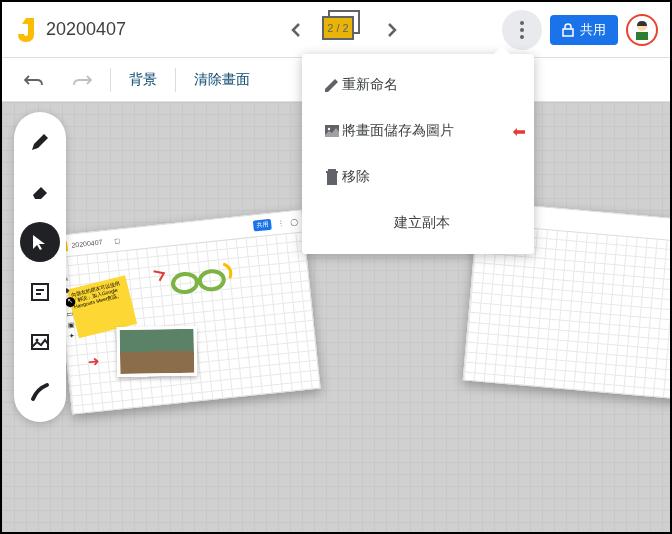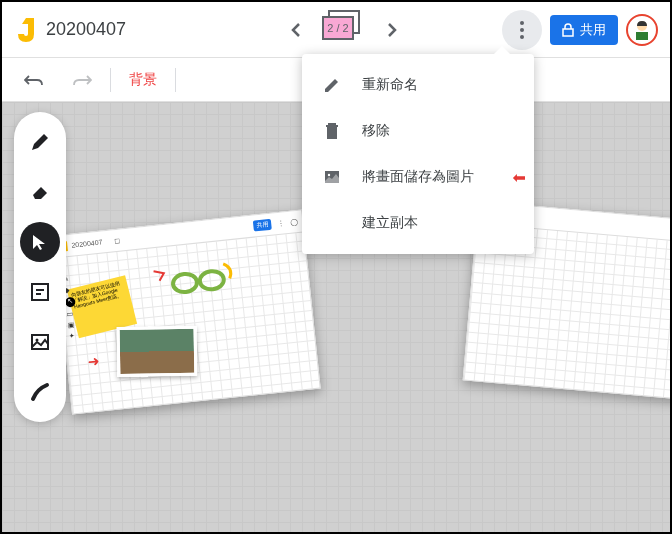--- a/index.html
+++ b/index.html
@@ -5,50 +5,50 @@
   * { box-sizing: border-box; margin: 0; padding: 0; }
   body { font-family: Arial, "Microsoft JhengHei", sans-serif; background: #fff; width: 672px; height: 534px; overflow: hidden; position: relative; border: 2px solid #000; }
   .header { display: flex; align-items: center; padding: 8px 12px; gap: 8px; height: 56px; border-bottom: 1px solid #e0e0e0; }
   .logo { width: 24px; height: 28px; }
   .title { font-size: 18px; color: #3c4043; flex: 0 0 140px; }
   .spacer { flex: 1; }
   .nav-btn { width: 40px; height: 40px; display: flex; align-items: center; justify-content: center; border-radius: 50%; cursor: pointer; color: #5f6368; font-size: 18px; }
   .page-ind { display: flex; align-items: center; gap: 4px; }
   .page-frame { position: absolute; border: 2px solid #5f6368; width: 32px; height: 24px; }
   .page-frame.back { top: -4px; left: 4px; }
-  .page-frame.front { top: 2px; left: -2px; background: #f9a8d4; display: flex; align-items: center; justify-content: center; font-size: 11px; color: #5f6368; }
+  .page-frame.front { top: 2px; left: -2px; background: #eab308; display: flex; align-items: center; justify-content: center; font-size: 11px; color: #5f6368; }
   .page-wrap { width: 40px; height: 32px; position: relative; }
   .more-btn { width: 40px; height: 40px; background: #e8eaed; border-radius: 50%; display: flex; align-items: center; justify-content: center; cursor: pointer; }
   .dots { display: flex; flex-direction: column; gap: 3px; }
   .dot { width: 4px; height: 4px; background: #5f6368; border-radius: 50%; }
   .share-btn { background: #1a73e8; color: #fff; border-radius: 4px; padding: 6px 12px; display: flex; align-items: center; gap: 6px; font-size: 13px; cursor: pointer; }
   .avatar { width: 32px; height: 32px; border-radius: 50%; border: 2px solid #e8432f; background: #fff; display: flex; align-items: center; justify-content: center; font-size: 16px; }
   .toolbar { display: flex; align-items: center; padding: 6px 12px; gap: 8px; height: 44px; border-bottom: 1px solid #e0e0e0; }
-  .tb-btn { padding: 6px 10px; color: #ef4444; font-size: 14px; cursor: pointer; }
+  .tb-btn { padding: 6px 10px; color: #0c4a6e; font-size: 14px; cursor: pointer; }
   .tb-divider { width: 1px; height: 24px; background: #dadce0; }
   .canvas-area { position: absolute; top: 100px; left: 0; right: 0; bottom: 0; background: #d0d0d0; background-image: linear-gradient(#c8c8c8 1px, transparent 1px), linear-gradient(90deg, #c8c8c8 1px, transparent 1px); background-size: 12px 12px; overflow: hidden; }
   .side-toolbar { position: absolute; left: 12px; top: 50%; transform: translateY(-50%); background: #fff; border-radius: 28px; box-shadow: 0 2px 8px rgba(0,0,0,0.2); padding: 10px 6px; display: flex; flex-direction: column; gap: 10px; z-index: 5; }
   .tool { width: 40px; height: 40px; display: flex; align-items: center; justify-content: center; border-radius: 50%; cursor: pointer; color: #202124; }
   .tool.active { background: #202124; color: #fff; }
   .thumb { position: absolute; background: #fff; box-shadow: 0 4px 12px rgba(0,0,0,0.3); }
   .thumb1 { width: 250px; height: 180px; left: 60px; top: 120px; transform: rotate(-6deg); }
   .thumb2 { width: 260px; height: 180px; right: -60px; top: 110px; transform: rotate(5deg); }
   .thumb-inner { width: 100%; height: 100%; position: relative; background-image: linear-gradient(#e8e8e8 1px, transparent 1px), linear-gradient(90deg, #e8e8e8 1px, transparent 1px); background-size: 10px 10px; border: 1px solid #ddd; }
   .thumb-header { height: 22px; background: #fff; border-bottom: 1px solid #ddd; display: flex; align-items: center; padding: 0 4px; gap: 4px; font-size: 7px; color: #555; }
   .mini-logo { width: 8px; height: 10px; background: #fbbc04; }
   .mini-share { margin-left: auto; background: #1a73e8; color: #fff; font-size: 6px; padding: 1px 3px; border-radius: 2px; }
   .sticky { position: absolute; background: #fdd835; width: 60px; height: 50px; left: 10px; top: 50px; transform: rotate(-8deg); font-size: 5px; padding: 3px; line-height: 1.2; }
   .photo { position: absolute; width: 80px; height: 50px; left: 50px; top: 100px; background: linear-gradient(#5b8266 50%, #8b6d4a 50%); border: 3px solid #fff; transform: rotate(5deg); box-shadow: 0 2px 4px rgba(0,0,0,0.3); }
   .doodle { position: absolute; left: 90px; top: 40px; }
   .arrow-red { position: absolute; left: 20px; top: 120px; color: #e53935; font-size: 14px; }
   .menu { position: absolute; top: 52px; left: 300px; width: 232px; background: #fff; border-radius: 4px; box-shadow: 0 2px 12px rgba(0,0,0,0.25); z-index: 20; padding: 8px 0; }
   .menu::before { content: ""; position: absolute; top: -8px; right: 24px; border-left: 8px solid transparent; border-right: 8px solid transparent; border-bottom: 8px solid #fff; }
-  .menu-item { display: flex; align-items: center; padding: 14px 20px; gap: 20px; color: #3c4043; font-size: 14px; cursor: pointer; position: relative; }
+  .menu-item { display: flex; align-items: center; padding: 14px 20px; color: #3c4043; font-size: 14px; cursor: pointer; position: relative; }
   .menu-icon { width: 20px; display: flex; align-items: center; justify-content: center; color: #5f6368; }
-  .menu-item.noicon { padding-left: 60px; }
+  .menu-item.noicon { padding-left: 92px; }
   .red-arrow { position: absolute; right: 8px; color: #e53935; font-size: 16px; }
   svg { display: block; }
 </style>
 </head>
 <body>
 
 <div class="header">
   <div class="logo">
     <svg viewBox="0 0 24 28">
         <path d="M12 2 L20 2 L20 18 Q20 26 12 26 Q4 26 4 18 L10 18 Q10 20 12 20 Q14 20 14 18 L14 8 L8 8 Z" fill="#fbbc04"></path>
@@ -102,20 +102,21 @@
       </svg>
   </div>
   <div class="tb-btn" style="opacity:0.4">
     <svg width="20" height="14" viewBox="0 0 20 14">
         <path d="M15 3 L19 7 L15 11 M19 7 H7 Q2 7 2 12" stroke="#5f6368" stroke-width="1.8" fill="none"></path>
       </svg>
   </div>
   <div class="tb-divider"></div>
   <div class="tb-btn">背景</div>
   <div class="tb-divider"></div>
+  <div class="tb-btn">清除畫面</div>
 </div>
 
 <div class="canvas-area">
   <div class="thumb thumb1">
     <div class="thumb-inner">
       <div class="thumb-header">
         <div class="mini-logo"></div>
         <span>20200407</span>
         <span style="margin-left:8px">◻</span>
         <div class="mini-share">共用</div>
@@ -197,33 +198,33 @@
   <div class="menu-item">
     <span class="menu-icon">
       <svg width="18" height="18" viewBox="0 0 18 18">
           <path d="M2 16 L2 13 L12 3 L15 6 L5 16 Z" fill="#5f6368"></path>
         </svg>
     </span>
     <span>重新命名</span>
   </div>
   <div class="menu-item">
     <span class="menu-icon">
-      <svg width="16" height="18" viewBox="0 0 16 18">
-          <path d="M2 4 H14 M5 4 V2 H11 V4 M4 4 V16 H12 V4" stroke="#5f6368" stroke-width="2" fill="#5f6368"></path>
-        </svg>
-    </span>
-    <span>移除</span>
-  </div>
-  <div class="menu-item">
-    <span class="menu-icon">
       <svg width="18" height="18" viewBox="0 0 18 18">
           <rect x="2" y="3" width="14" height="12" fill="#5f6368"></rect>
           <circle cx="6" cy="7" r="1.2" fill="#fff"></circle>
           <path d="M2 13 L6 9 L9 11 L13 6 L16 10 V15 H2 Z" fill="#fff" opacity="0.4"></path>
         </svg>
     </span>
     <span>將畫面儲存為圖片</span>
     <span class="red-arrow">⬅</span>
   </div>
+  <div class="menu-item">
+    <span class="menu-icon">
+      <svg width="16" height="18" viewBox="0 0 16 18">
+          <path d="M2 4 H14 M5 4 V2 H11 V4 M4 4 V16 H12 V4" stroke="#5f6368" stroke-width="2" fill="#5f6368"></path>
+        </svg>
+    </span>
+    <span>移除</span>
+  </div>
   <div class="menu-item noicon">
     <span>建立副本</span>
   </div>
 </div>
 
 </body></html>

